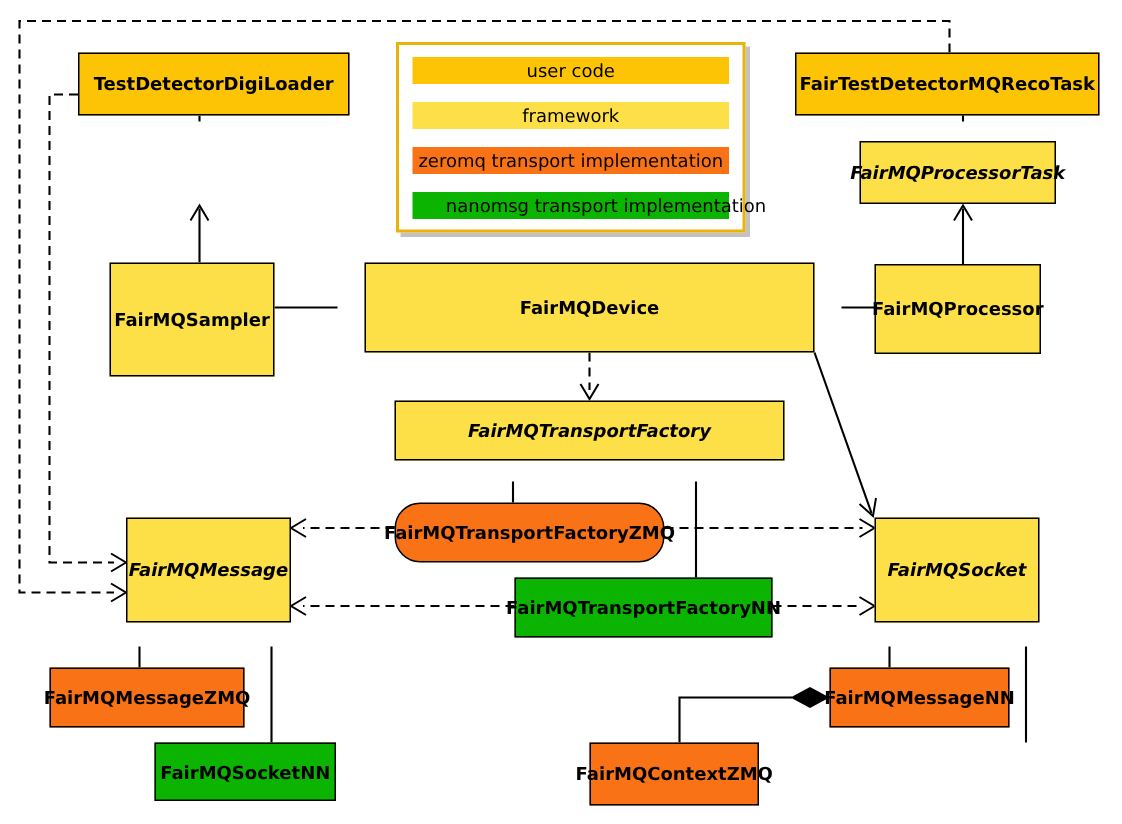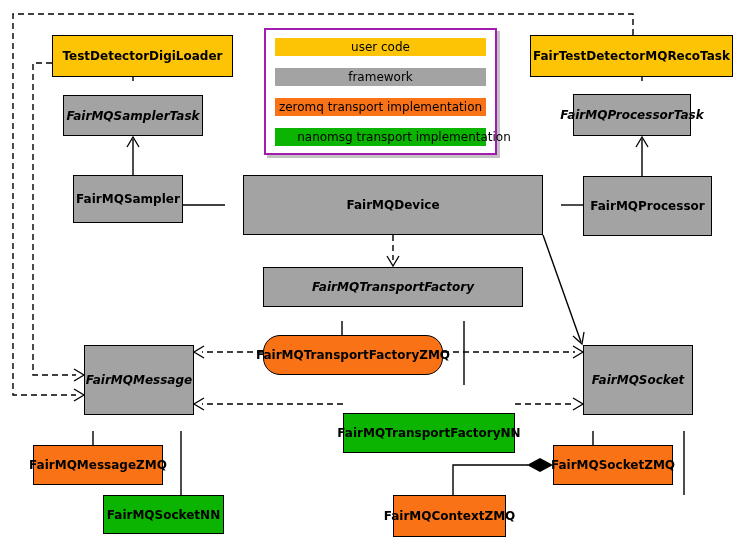--- a/index.html
+++ b/index.html
@@ -4,25 +4,25 @@
 <style>
   html,body{margin:0;padding:0;background:#fff;}
   #canvas{position:relative;width:748px;height:549px;background:#fff;overflow:hidden;
           font-family:"DejaVu Sans","Liberation Sans",sans-serif;}
   svg.edges{position:absolute;left:0;top:0;z-index:1;}
   .node{position:absolute;z-index:2;border:1.6px solid #000;display:flex;align-items:center;
         justify-content:center;font-weight:bold;font-size:12px;color:#000;text-align:center;
         white-space:nowrap;box-sizing:border-box;}
   .abstract{font-style:italic;}
   .cat-user{background:#fdc406;}
-  .cat-fw{background:#a3a3a3;}
+  .cat-fw{background:#fde047;}
   .cat-zmq{background:#f97316;}
   .cat-nn{background:#0bb400;}
   .legend{position:absolute;left:264px;top:28px;width:233px;height:127px;z-index:2;
-          background:#fff;border:2px solid #a21caf;box-sizing:border-box;
+          background:#fff;border:2px solid #eab308;box-sizing:border-box;
           box-shadow:3px 3px 0 rgba(120,120,120,.45);padding:8px 9px;}
   .legend-row{height:18px;margin-bottom:12px;display:flex;align-items:center;justify-content:center;
               font-size:12px;font-weight:normal;color:#000;white-space:nowrap;}
   .legend-row:last-child{margin-bottom:0;padding-left:47px;}
   line,polyline,path{stroke:#000;}
 </style>
 </head>
 <body>
 
 <div id="canvas">
@@ -139,42 +139,41 @@
     <div class="legend-row cat-user">user code</div>
     <div class="legend-row cat-fw">framework</div>
     <div class="legend-row cat-zmq">zeromq transport implementation</div>
     <div class="legend-row cat-nn">nanomsg transport implementation</div>
   </div>
 
   <div class="node cat-user" style="left:52px;top:35px;width:181px;height:42px;">TestDetectorDigiLoader</div>
 
   <div class="node cat-user" style="left:530px;top:35px;width:203px;height:42px;">FairTestDetectorMQRecoTask</div>
 
-  <div class="node cat-fw abstract" style="left:63px;top:95px;width:140px;height:41px;">FairMQSamplerTask</div>
 
-  <div class="node cat-fw abstract" style="left:573px;top:94px;width:118px;height:42px;">FairMQProcessorTask</div>
+  <div class="node cat-fw abstract" style="left:573px;top:94px;width:131px;height:42px;">FairMQProcessorTask</div>
 
-  <div class="node cat-fw" style="left:73px;top:175px;width:110px;height:48px;">FairMQSampler</div>
+  <div class="node cat-fw" style="left:73px;top:175px;width:110px;height:76px;">FairMQSampler</div>
 
   <div class="node cat-fw" style="left:243px;top:175px;width:300px;height:60px;">FairMQDevice</div>
 
-  <div class="node cat-fw" style="left:583px;top:176px;width:129px;height:60px;text-align:center;">FairMQProcessor</div>
+  <div class="node cat-fw" style="left:583px;top:176px;width:111px;height:60px;text-align:center;">FairMQProcessor</div>
 
   <div class="node cat-fw abstract" style="left:263px;top:267px;width:260px;height:40px;">FairMQTransportFactory</div>
 
   <div class="node cat-zmq" style="left:263px;top:335px;width:180px;height:40px;border-radius:17px;">FairMQTransportFactoryZMQ</div>
 
-  <div class="node cat-nn" style="left:343px;top:385px;width:172px;height:40px;margin-top:28px;">FairMQTransportFactoryNN</div>
+  <div class="node cat-nn" style="left:343px;top:385px;width:172px;height:40px;">FairMQTransportFactoryNN</div>
 
   <div class="node cat-fw abstract" style="left:84px;top:345px;width:110px;height:70px;">FairMQMessage</div>
 
   <div class="node cat-fw abstract" style="left:583px;top:345px;width:110px;height:70px;">FairMQSocket</div>
 
   <div class="node cat-zmq" style="left:33px;top:445px;width:130px;height:40px;">FairMQMessageZMQ</div>
 
   <div class="node cat-nn" style="left:103px;top:495px;width:121px;height:39px;">FairMQSocketNN</div>
 
-  <div class="node cat-zmq" style="left:553px;top:445px;width:120px;height:40px;">FairMQSocketZMQ</div>
+  <div class="node cat-zmq" style="left:553px;top:445px;width:120px;height:40px;">FairMQMessageNN</div>
 
 
   <div class="node cat-zmq" style="left:393px;top:495px;width:113px;height:42px;">FairMQContextZMQ</div>
 
 </div>
 
 </body></html>

